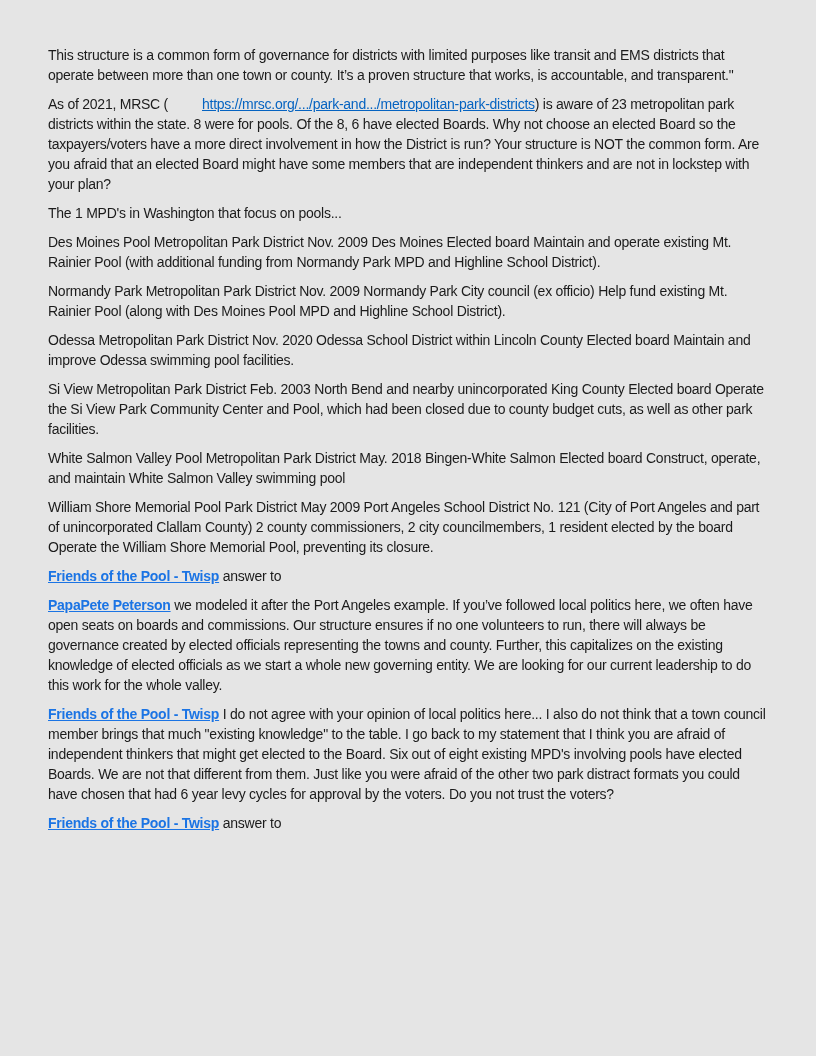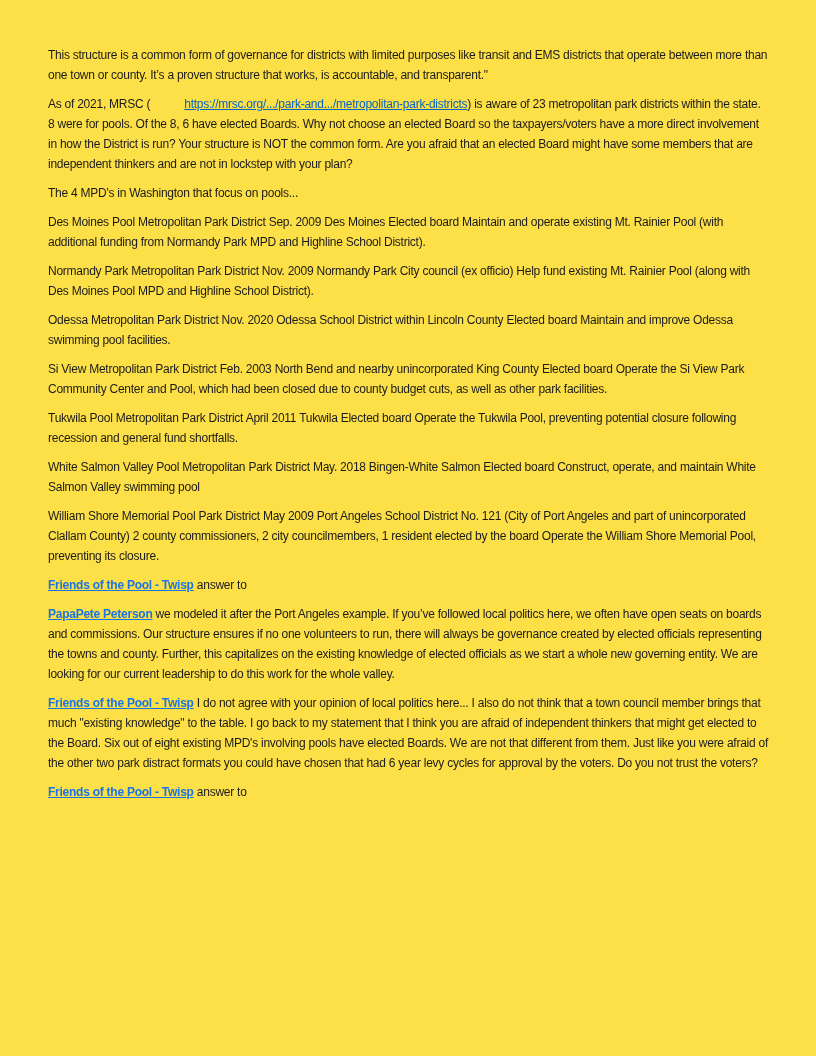--- a/index.html
+++ b/index.html
@@ -4,26 +4,26 @@
 <style>
   html, body {
     margin: 0;
     padding: 0;
     background: #ffffff;
   }
   .page {
     position: relative;
     width: 816px;
     height: 1056px;
-    background: #fde047;
+    background: #e5e5e5;
     box-sizing: border-box;
     padding: 45px 48px 40px 48px;
     overflow: hidden;
     font-family: "Liberation Sans", sans-serif;
-    font-size: 12px;
+    font-size: 14px;
     letter-spacing: -0.25px;
     line-height: 20px;
     color: #1b1b1b;
   }
   .page p {
     margin: 0 0 9px 0;
     padding: 0;
   }
   a.url-link {
     color: #0563C1;
@@ -39,26 +39,25 @@
     cursor: pointer;
   }
 </style>
 </head>
 <body>
 
 <div class="page">
   <div>
       <p><span>This structure is a common form of governance for districts with limited purposes like transit and EMS districts that operate between more than one town or county. It’s a proven structure that works, is accountable, and transparent."</span></p>
       <p><span>As of 2021, MRSC (</span><a class="url-link" href="#">https://mrsc.org/.../park-and.../metropolitan-park-districts</a><span>) is aware of 23 metropolitan park districts within the state. 8 were for pools. Of the 8, 6 have elected Boards. Why not choose an elected Board so the taxpayers/voters have a more direct involvement in how the District is run? Your structure is NOT the common form. Are you afraid that an elected Board might have some members that are independent thinkers and are not in lockstep with your plan?</span></p>
-      <p><span>The 4 MPD's in Washington that focus on pools...</span></p>
-      <p><span>Des Moines Pool Metropolitan Park District Sep. 2009 Des Moines Elected board Maintain and operate existing Mt. Rainier Pool (with additional funding from Normandy Park MPD and Highline School District).</span></p>
+      <p><span>The 1 MPD's in Washington that focus on pools...</span></p>
+      <p><span>Des Moines Pool Metropolitan Park District Nov. 2009 Des Moines Elected board Maintain and operate existing Mt. Rainier Pool (with additional funding from Normandy Park MPD and Highline School District).</span></p>
       <p><span>Normandy Park Metropolitan Park District Nov. 2009 Normandy Park City council (ex officio) Help fund existing Mt. Rainier Pool (along with Des Moines Pool MPD and Highline School District).</span></p>
       <p><span>Odessa Metropolitan Park District Nov. 2020 Odessa School District within Lincoln County Elected board Maintain and improve Odessa swimming pool facilities.</span></p>
       <p><span>Si View Metropolitan Park District Feb. 2003 North Bend and nearby unincorporated King County Elected board Operate the Si View Park Community Center and Pool, which had been closed due to county budget cuts, as well as other park facilities.</span></p>
-      <p><span>Tukwila Pool Metropolitan Park District April 2011 Tukwila Elected board Operate the Tukwila Pool, preventing potential closure following recession and general fund shortfalls.</span></p>
       <p><span>White Salmon Valley Pool Metropolitan Park District May. 2018 Bingen-White Salmon Elected board Construct, operate, and maintain White Salmon Valley swimming pool</span></p>
       <p><span>William Shore Memorial Pool Park District May 2009 Port Angeles School District No. 121 (City of Port Angeles and part of unincorporated Clallam County) 2 county commissioners, 2 city councilmembers, 1 resident elected by the board Operate the William Shore Memorial Pool, preventing its closure.</span></p>
       <p><a class="profile-link" href="#">Friends of the Pool - Twisp</a><span> answer to</span></p>
       <p><a class="profile-link" href="#">PapaPete Peterson</a><span> we modeled it after the Port Angeles example. If you’ve followed local politics here, we often have open seats on boards and commissions. Our structure ensures if no one volunteers to run, there will always be governance created by elected officials representing the towns and county. Further, this capitalizes on the existing knowledge of elected officials as we start a whole new governing entity. We are looking for our current leadership to do this work for the whole valley.</span></p>
       <p><a class="profile-link" href="#">Friends of the Pool - Twisp</a><span> I do not agree with your opinion of local politics here... I also do not think that a town council member brings that much "existing knowledge" to the table. I go back to my statement that I think you are afraid of independent thinkers that might get elected to the Board. Six out of eight existing MPD's involving pools have elected Boards. We are not that different from them. Just like you were afraid of the other two park distract formats you could have chosen that had 6 year levy cycles for approval by the voters. Do you not trust the voters?</span></p>
       <p><a class="profile-link" href="#">Friends of the Pool - Twisp</a><span> answer to</span></p>
     </div>
 </div>
 
 </body></html>

